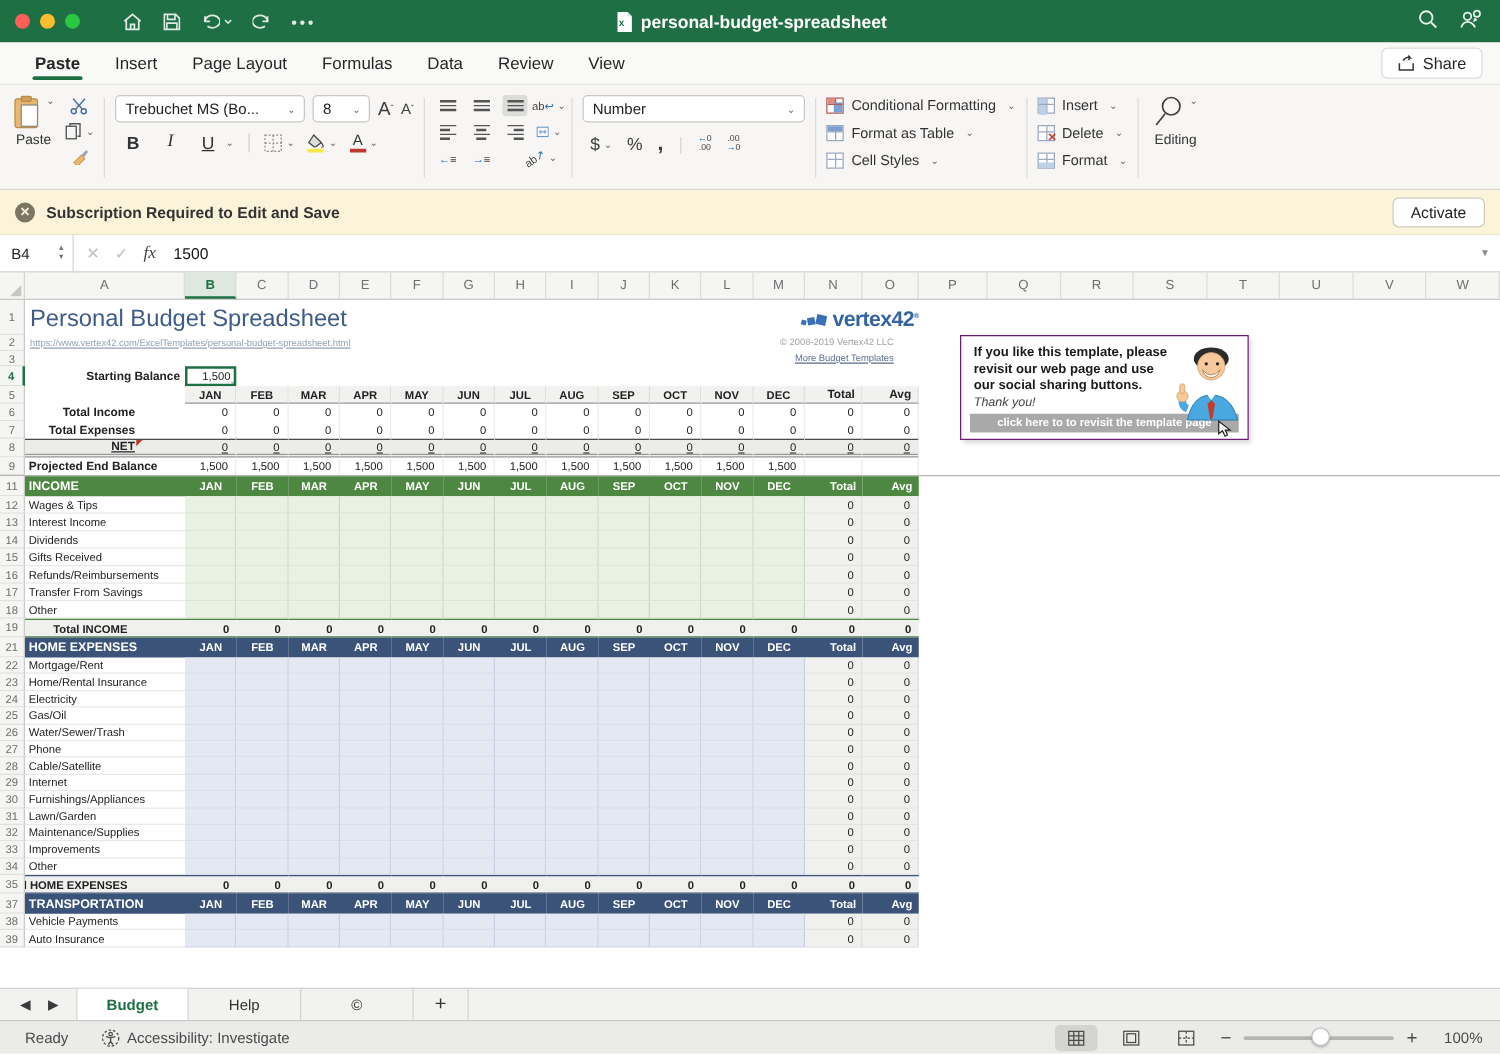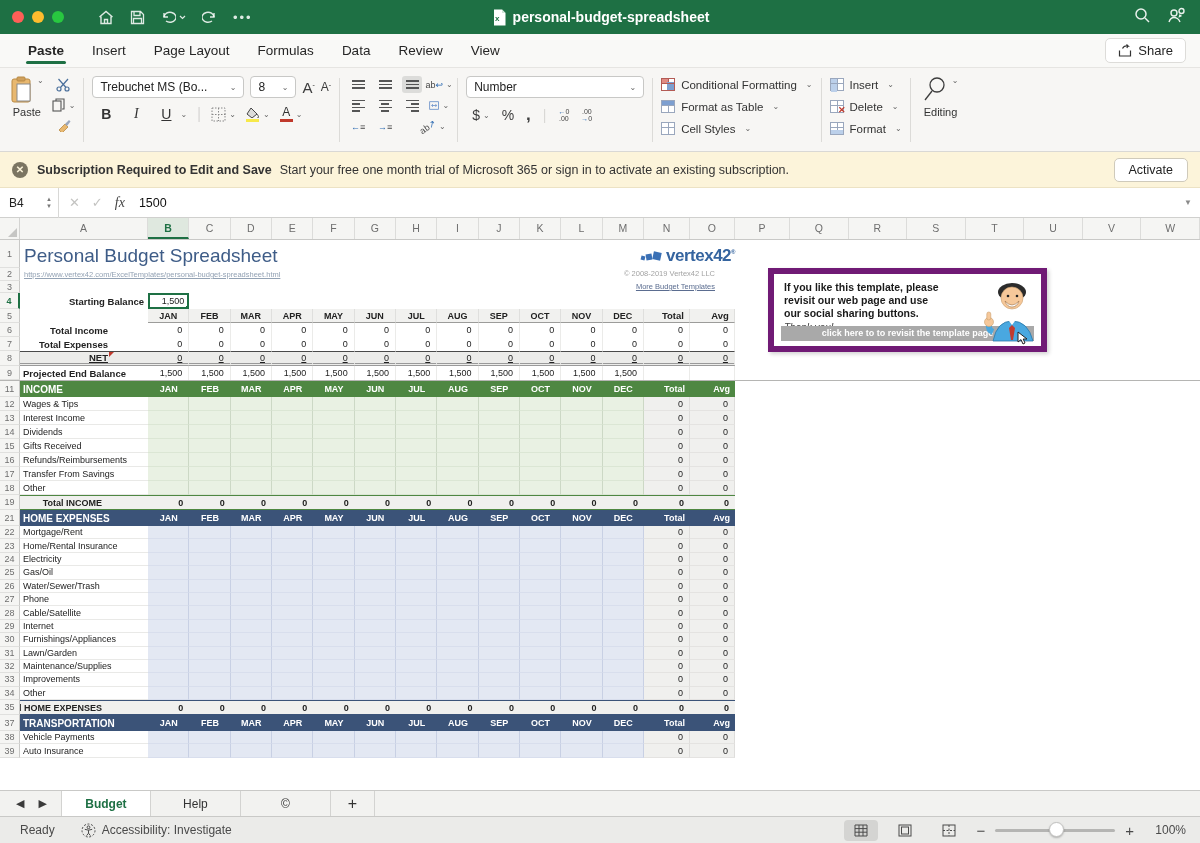--- a/index.html
+++ b/index.html
@@ -127,21 +127,21 @@
   
   .sheet-title { position:absolute; left:24px; top:5px; font-size:19px; color:#3e5c87; }
   .logo { position:absolute; left:595px; top:6px; width:140px; display:flex; align-items:center; justify-content:flex-end; gap:5px; }
   .logo-sq { display:flex; align-items:flex-end; gap:1px; }
   .logo-sq i { display:block; background:#3a70b5; }
   .logo-txt { font-size:17px; font-weight:bold; letter-spacing:-0.5px; color:#35649f; }
   .logo-txt sup { font-size:6px; }
   .url-line { position:absolute; left:24px; top:30px; font-size:7.5px; color:#93a2b4; text-decoration:underline; }
   .copy-line { position:absolute; left:515px; top:29px; width:200px; text-align:right; font-size:7.5px; color:#a3a3a3; }
   .more-line { position:absolute; left:515px; top:42px; width:200px; text-align:right; font-size:7.5px; color:#5b6d90; text-decoration:underline; }
-  .promo { position:absolute; left:768px; top:28px; width:279px; height:84px; background:#fff; border:6px solid #701a75; box-shadow:2px 2px 4px rgba(0,0,0,.18); }
+  .promo { position:absolute; left:768px; top:28px; width:231px; height:84px; background:#fff; border:1px solid #701a75; box-shadow:2px 2px 4px rgba(0,0,0,.18); }
   .promo-text { padding:7px 0 0 10px; font-size:10.5px; font-weight:bold; color:#1a1a1a; line-height:1.25; }
   .promo-thanks { padding:2px 0 0 10px; font-size:10px; font-style:italic; color:#444; }
   .promo-btn { position:absolute; left:7px; right:7px; bottom:5px; height:15px; background:#a9a9a9; color:#fff; font-size:9px; font-weight:bold; text-align:center; line-height:15px; }
   .promo-man { position:absolute; right:4px; top:6px; }
   .promo-cursor { position:absolute; right:12px; bottom:1px; }
 
   
   .sheettabs { height:26px; background:#f2f2f0; border-top:1px solid #c9c9c7; display:flex; align-items:stretch; }
   .st-arrows { display:flex; align-items:center; gap:14px; padding:0 14px 0 16px; color:#3a3a3a; font-size:11px; }
   .stab { width:90px; display:flex; align-items:center; justify-content:center; font-size:12px; color:#333; border-right:1px solid #d3d3d1; }
@@ -473,21 +473,20 @@
         </svg>
       <span class="chev">⌄</span>
     </span>
     <span class="elabel">Editing</span>
   </div>
 </div>
 
 <div class="subbar">
   <span class="sub-ic">✕</span>
   <span class="sub-bold">Subscription Required to Edit and Save</span>
-  <span>Start your free one month trial of Microsoft 365 or sign in to activate an existing subscription.</span>
   <button class="activate">Activate</button>
 </div>
 
 <div class="fbar">
   <span class="namebox">B4</span>
   <span class="stepper">
       <span>▲</span>
       <span>▼</span>
     </span>
   <span class="nb-sep"></span>

